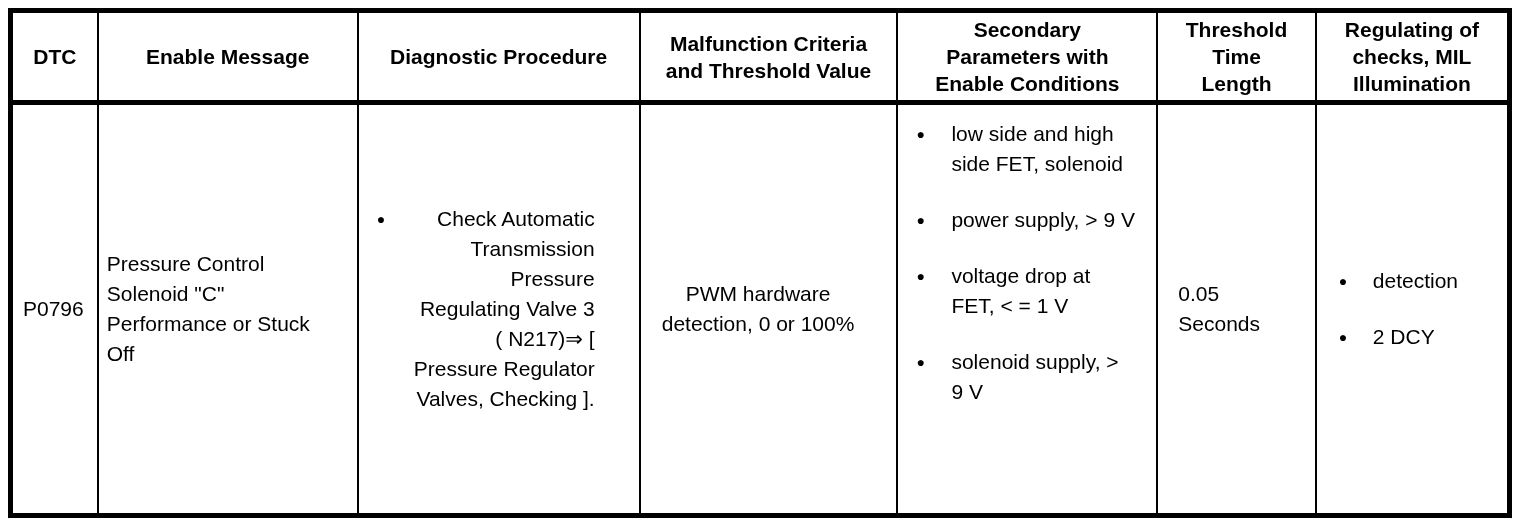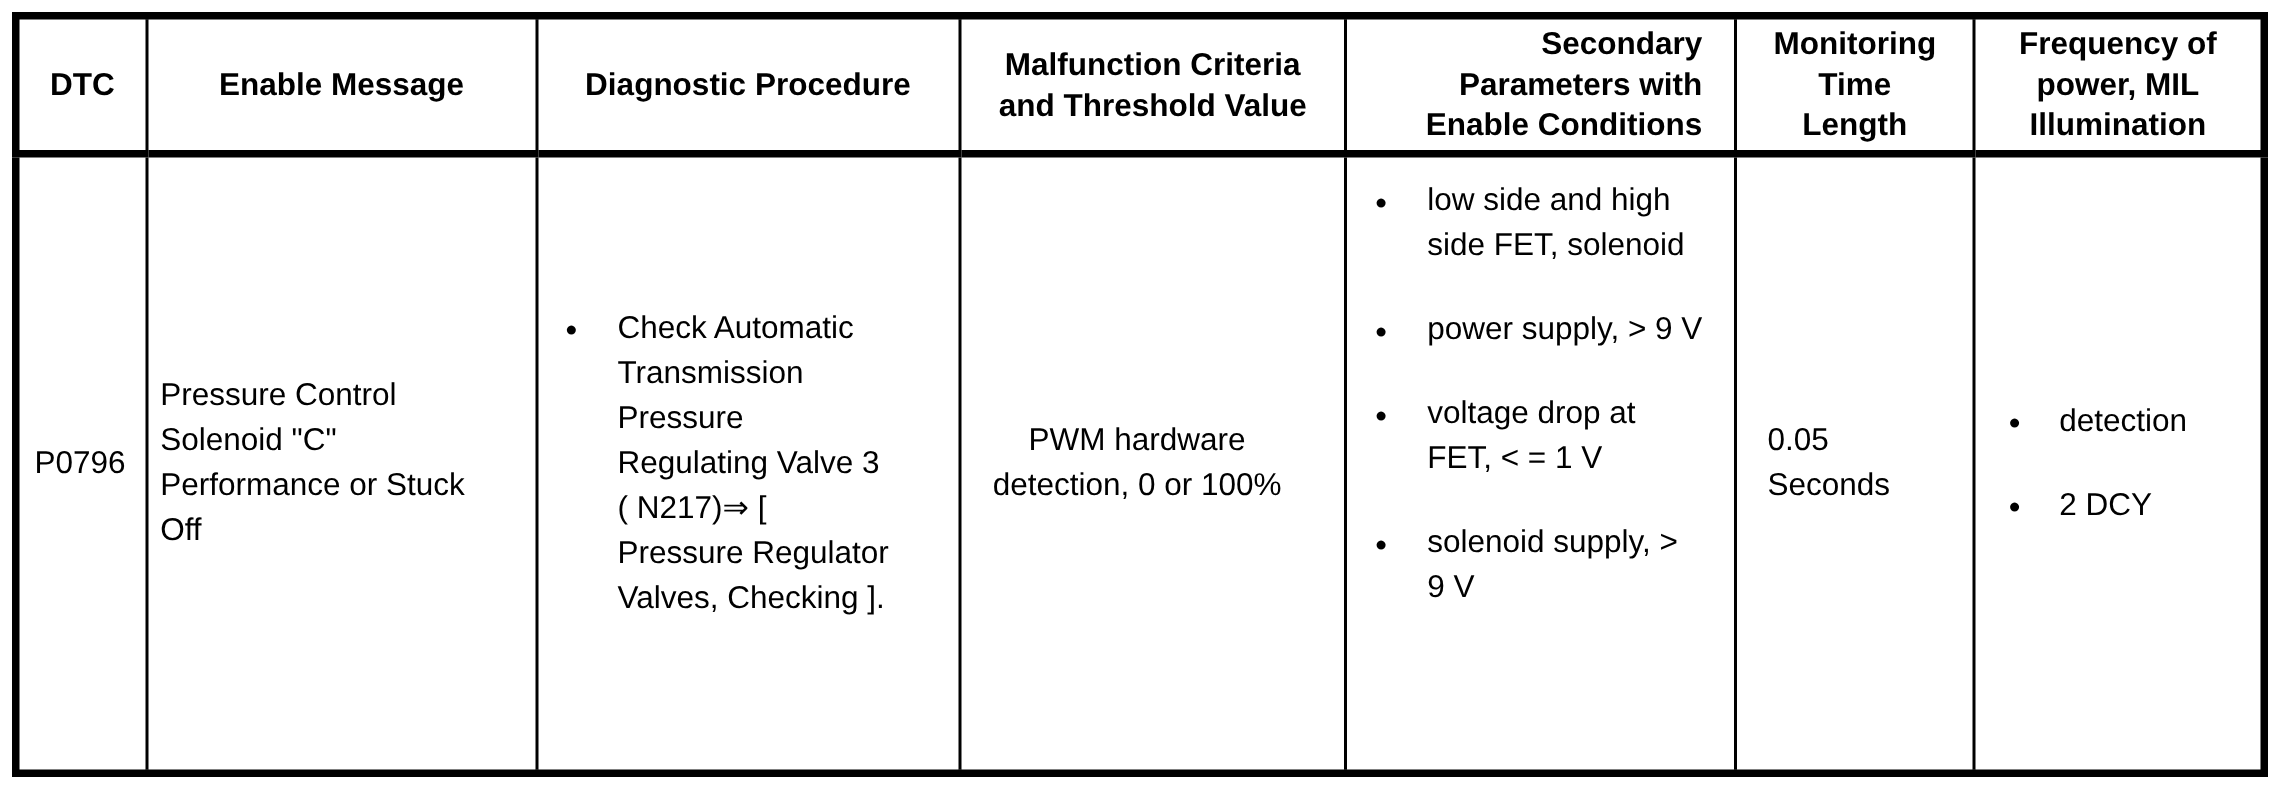--- a/index.html
+++ b/index.html
@@ -50,21 +50,21 @@
   thead tr { height: 92px; }
   td {
     font-size: 21px;
     line-height: 30px;
     vertical-align: middle;
     text-align: left;
     padding: 0;
   }
   th .hdr { display: inline-block; }
   .hw4 { max-width: 212px; }
-  .hw5 { max-width: 215px; text-align: right; }
+  .hw5 { max-width: 215px; }
   .hw6 { max-width: 124px; }
 
   .cell-dtc   { padding-left: 10px; }
   .cell-error { padding-left: 8px; }
   .cell-malf  { padding-left: 8px; }
   .cell-mon   { padding-left: 20px; }
   .cell-sec   { vertical-align: top; padding-top: 14px; }
 
   .blk { display: inline-block; }
   .w-error { max-width: 220px; }
@@ -78,21 +78,21 @@
     padding-left: 18px;
   }
   .bullet-item + .bullet-item { margin-top: 26px; }
   .bullet {
     flex: none;
     width: 35px;
     font-size: 14px;
     line-height: 30px;
   }
   .btext { flex: 0 1 auto; }
-  .w-diag { max-width: 183px; }
+  .w-diag { max-width: 183px; text-align: right; }
   .w-sec  { max-width: 186px; }
   .freq-list .bullet-item { padding-left: 22px; }
   .freq-list .bullet { width: 34px; }
 </style>
 </head>
 <body>
 
 <div class="page">
   <table class="doc-table">
     <colgroup>
@@ -104,22 +104,22 @@
       <col style="width:158px">
       <col style="width:193px">
     </colgroup>
     <thead>
       <tr>
         <th><span class="hdr">DTC</span></th>
         <th><span class="hdr">Enable Message</span></th>
         <th><span class="hdr">Diagnostic Procedure</span></th>
         <th><span class="hdr hw4">Malfunction Criteria and Threshold Value</span></th>
         <th><span class="hdr hw5">Secondary Parameters with Enable Conditions</span></th>
-        <th><span class="hdr hw6">Monitoring Time Length</span></th>
-        <th><span class="hdr">Frequency of power, MIL Illumination</span></th>
+        <th><span class="hdr hw6">Threshold Time Length</span></th>
+        <th><span class="hdr">Regulating of checks, MIL Illumination</span></th>
       </tr>
     </thead>
     <tbody>
       <tr>
         <td class="cell-dtc">
           <span class="blk">P0796</span>
         </td>
         <td class="cell-error">
           <span class="blk w-error">Pressure Control Solenoid "C" Performance or Stuck Off</span>
         </td>

